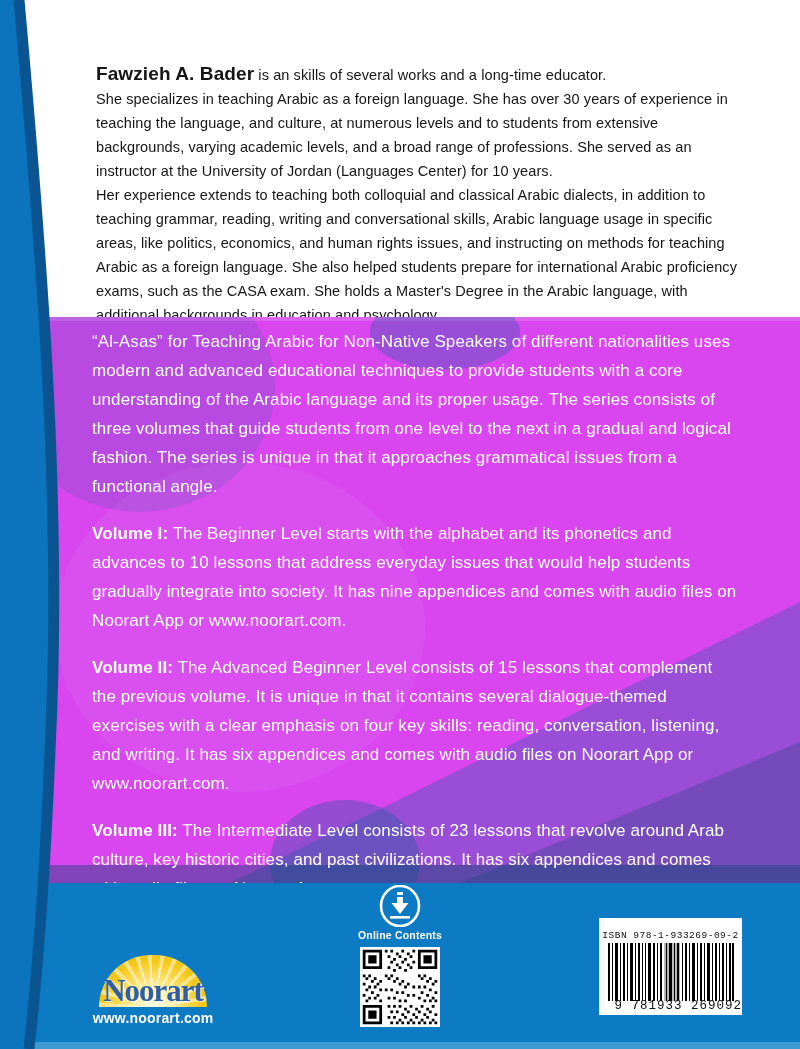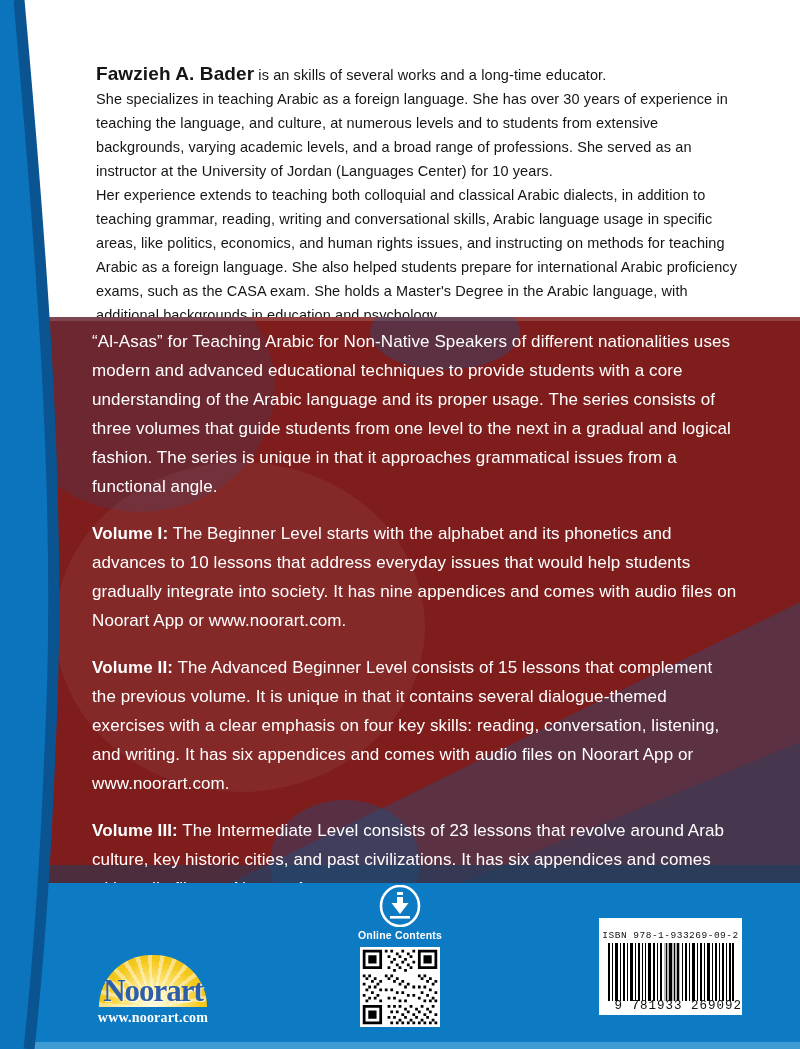--- a/index.html
+++ b/index.html
@@ -9,41 +9,41 @@
   
   .spine{position:absolute;left:0;top:0;width:80px;height:1049px;z-index:40;pointer-events:none;}
 
   
   .bio{position:absolute;left:96px;top:62px;width:648px;color:#151515;
        font-size:14.5px;line-height:24px;letter-spacing:.1px;}
   .bio p{margin:0;}
   .bio .name{font-weight:bold;font-size:19px;}
 
   
-  .band{position:absolute;left:0;top:317px;width:800px;height:566px;background:#7f1d1d;overflow:hidden;}
+  .band{position:absolute;left:0;top:317px;width:800px;height:566px;background:#d946ef;overflow:hidden;}
   .band-decor{position:absolute;left:0;top:0;width:800px;height:566px;}
   .band-text{position:absolute;left:92px;top:10px;width:648px;color:#ffffff;
              font-size:17px;line-height:29px;letter-spacing:.1px;}
   .band-text p{margin:0 0 18px 0;}
   .band-text .vol{font-weight:bold;}
 
   
   .footer{position:absolute;left:0;top:883px;width:800px;height:166px;background:#0d7ac4;}
   .footer-bottom-strip{position:absolute;left:0;bottom:0;width:800px;height:7px;background:#3f9bd3;}
 
   
   .logo{position:absolute;left:88px;top:72px;width:130px;text-align:center;}
   .sun{position:relative;width:108px;height:52px;margin:0 auto;border-radius:108px 108px 0 0;
        background:radial-gradient(ellipse at 50% 100%, #fffbdc 0%, #ffee9a 28%, #f5c91c 62%, #e9b90e 100%);
        overflow:hidden;}
   .sun-rays{position:absolute;inset:0;border-radius:108px 108px 0 0;
        background:repeating-conic-gradient(from -90deg at 50% 100%, rgba(255,255,255,.45) 0deg 5deg, rgba(255,255,255,0) 5deg 14deg);}
   .logo-word{position:relative;margin-top:-34px;font-family:"Liberation Serif",serif;font-weight:bold;
        font-size:31px;color:#2d5ea6;text-shadow:1px 1px 0 rgba(255,255,255,.75);letter-spacing:-1px;text-align:center;}
-  .logo-url{margin-top:1px;color:#ffffff;font-weight:bold;font-size:14px;letter-spacing:.2px;font-family:Liberation Serif, serif;}
+  .logo-url{margin-top:1px;color:#ffffff;font-weight:bold;font-size:14px;letter-spacing:.2px;}
 
   
   .online{position:absolute;left:0;top:0;width:800px;text-align:center;}
   .dl-icon{display:block;margin:2px auto 0 auto;}
   .online-label{color:#ffffff;font-weight:bold;font-size:10.5px;margin-top:2px;letter-spacing:.2px;}
   .qr{display:block;margin:6px auto 0 auto;width:80px;height:80px;background:#ffffff;}
 
   
   .barcode{position:absolute;left:599px;top:35px;width:143px;height:97px;background:#ffffff;
            text-align:center;box-sizing:border-box;padding-top:12px;}

